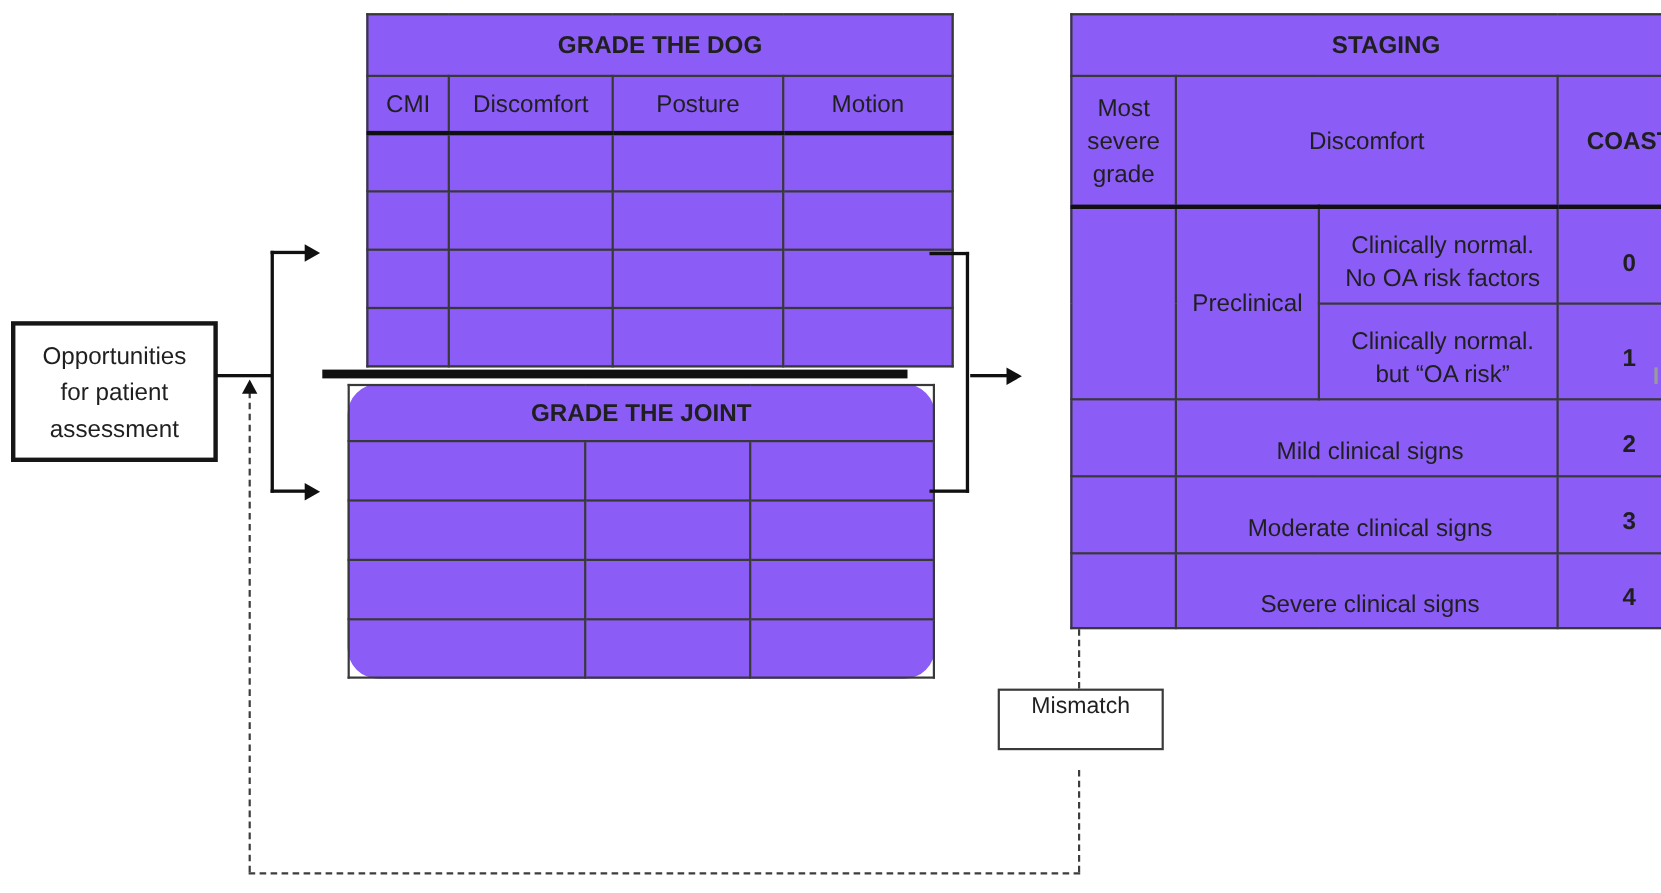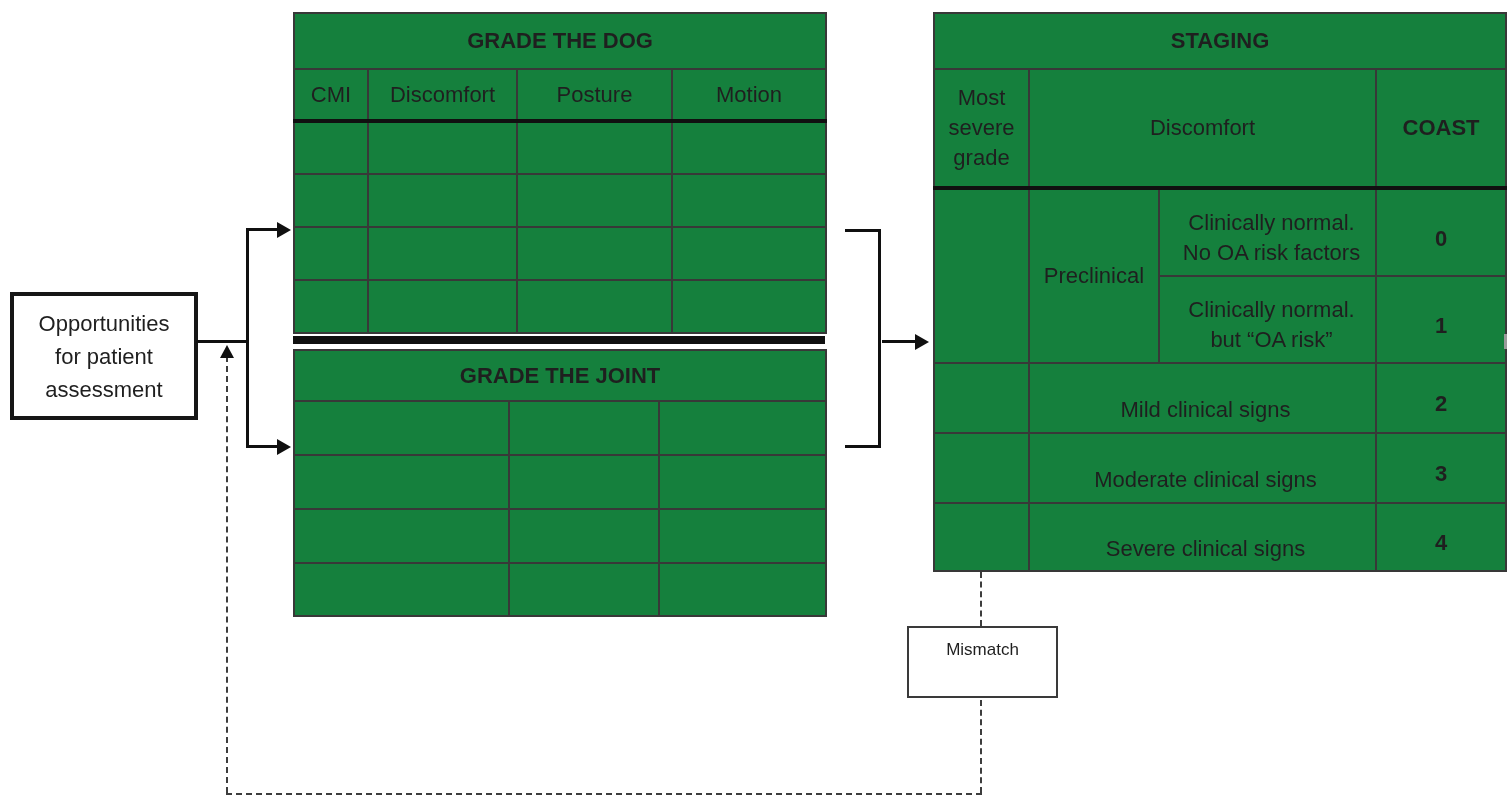--- a/index.html
+++ b/index.html
@@ -5,38 +5,38 @@
   * { margin:0; padding:0; box-sizing:border-box; }
   html,body { background:#fff; }
   body { font-family:"Liberation Sans", sans-serif; color:#1f1f1f; }
   .canvas { position:relative; width:1510px; height:812px; background:#fff; overflow:hidden; }
 
   
   .flowbox { position:absolute; background:#fff; display:flex; align-items:center; justify-content:center;
              text-align:center; white-space:pre-line; }
   .opp-box { left:10px; top:292px; width:188px; height:128px; border:4px solid #161616;
              font-size:22px; line-height:1.5; }
-  .mismatch-box { left:907px; top:626px; width:151px; height:72px; border:2px solid #3a3a3a;
-             font-size:17px; padding-bottom:24px; }
-
-  
-  table.tbl { position:absolute; border-collapse:collapse; table-layout:fixed; background:#15803d; }
+  .mismatch-box { left:907px; top:626px; width:151px; height:56px; border:2px solid #3a3a3a;
+             font-size:21px; padding-bottom:24px; }
+
+  
+  table.tbl { position:absolute; border-collapse:collapse; table-layout:fixed; background:#8b5cf6;margin-left:40px; }
   table.tbl td { border:2px solid #383838; text-align:center; vertical-align:middle;
                  font-size:22px; line-height:1.35; white-space:pre-line; overflow:hidden; }
   td.title { font-weight:bold; font-size:25px; }
   tr.thick-bottom td { border-bottom:4px solid #101010; }
   td.desc { text-align:left; vertical-align:top; padding:24px 6px 0 12px; font-size:21px; line-height:1.45; }
   td.desc-sub { text-align:left; vertical-align:top; padding:10px 4px 0 12px; font-size:21px; line-height:1.45; }
   td.num { font-weight:bold; font-size:28px; vertical-align:top; padding-top:12px; }
   td.coast-hdr { font-weight:bold; font-size:30px; }
   td.msg-hdr { font-size:21px; line-height:1.5; }
   td.group-cell { font-size:22px; }
 
   .dog { left:293px; top:12px; width:532px; }
-  .joint { left:293px; top:349px; width:532px; }
+  .joint { left:276px; top:349px; width:532px;border-radius:28px; }
   .staging { left:933px; top:12px; width:572px; }
 
   tr.h56{height:56px} tr.h52{height:52px} tr.h53{height:53px} tr.h51{height:51px}
   tr.h88{height:88px} tr.h119{height:119px} tr.h87{height:87px} tr.h70{height:70px}
   tr.h68{height:68px} tr.h54{height:54px}
 
   
   .sep-bar { position:absolute; left:293px; top:336px; width:532px; height:8px; background:#101010; }
 
   

